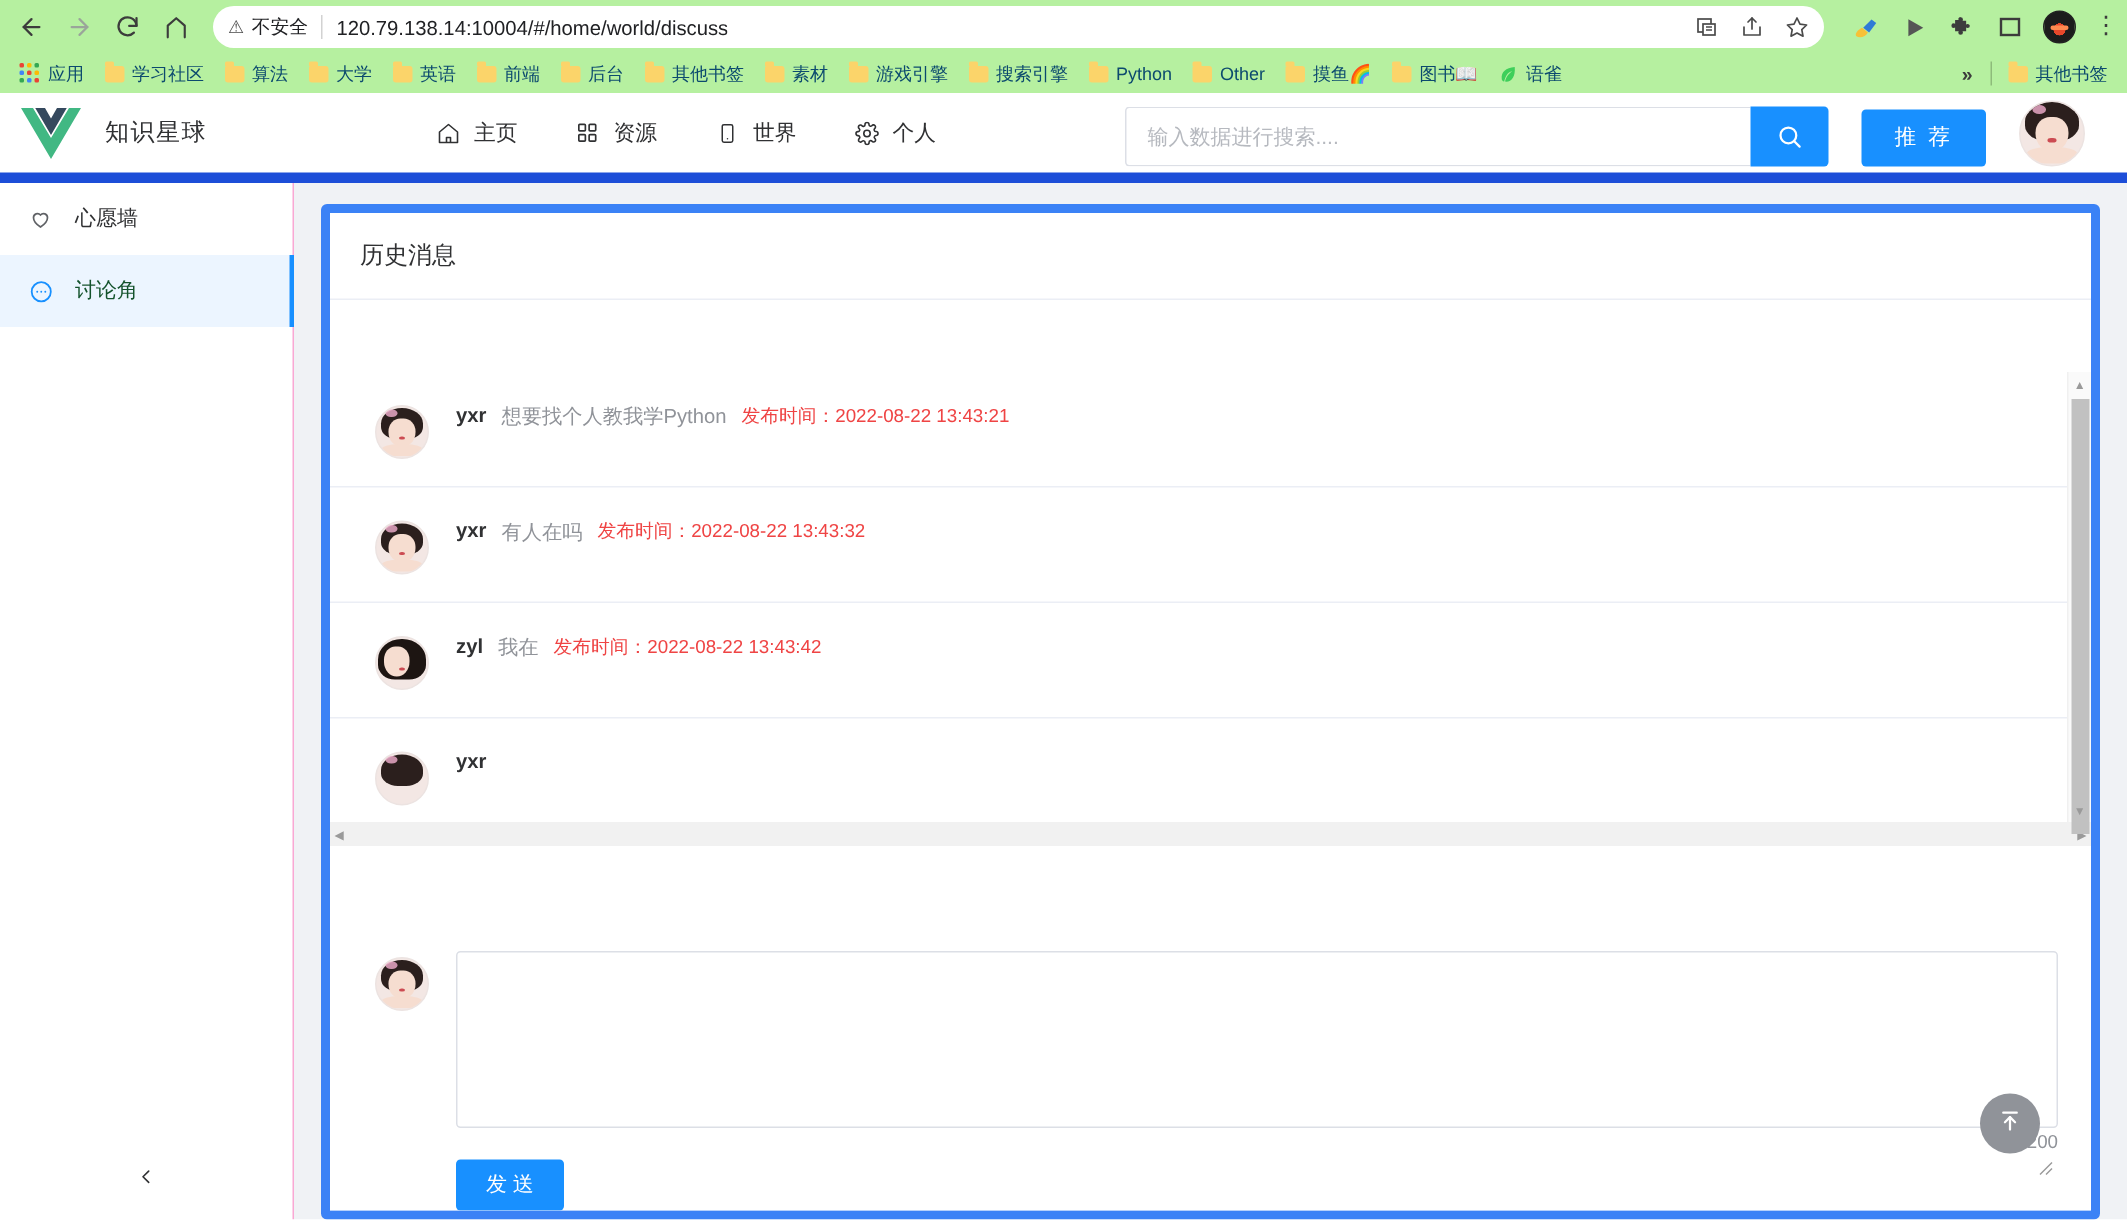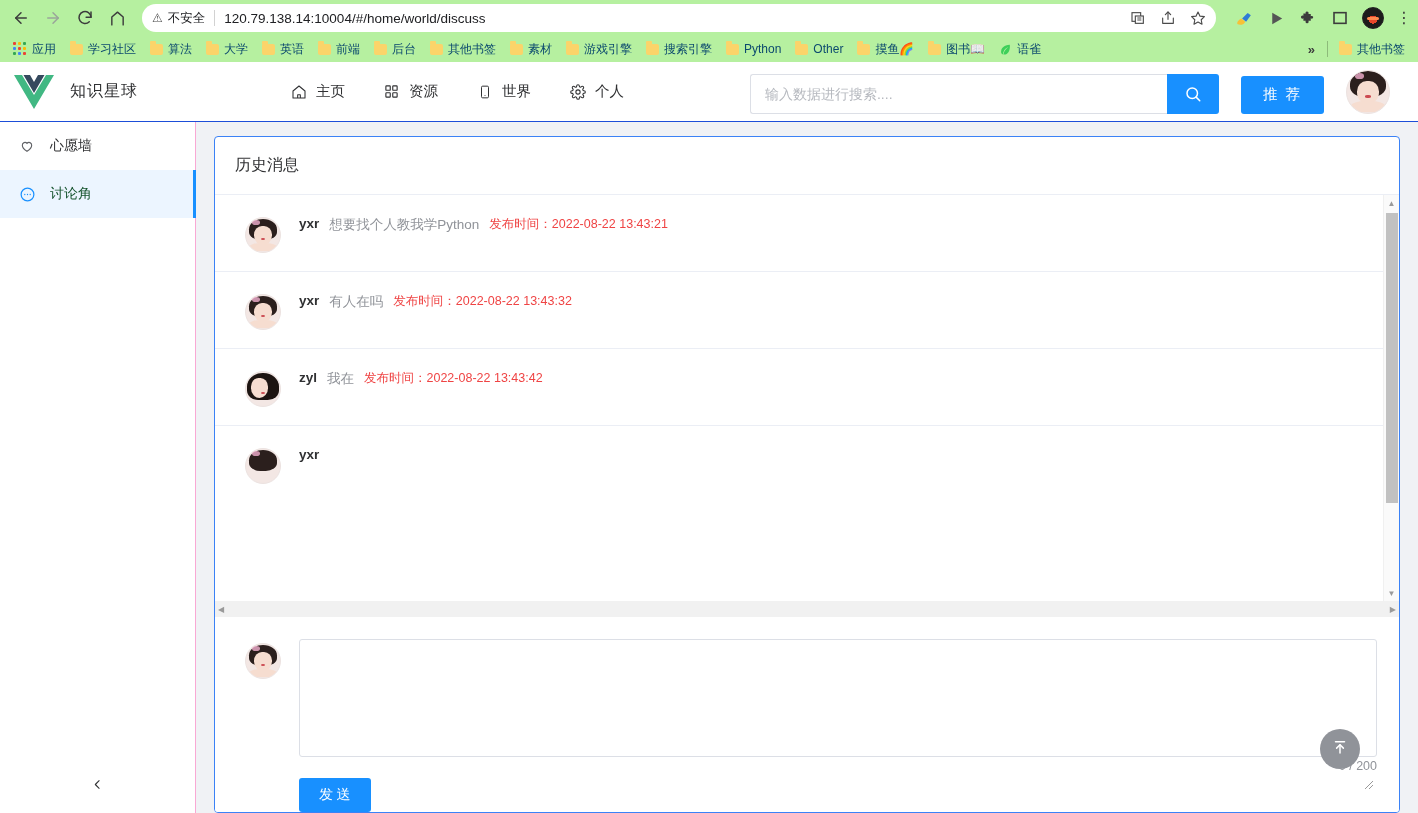--- a/index.html
+++ b/index.html
@@ -79,21 +79,21 @@
   .bm-spacer { margin-left: auto; }
   .chev-more { font-size: 13px; color: #3c3c3c; padding: 0 8px; font-weight: bold; }
   .bm-divider { width: 1px; height: 16px; background: #8dbb7a; margin: 0 4px; flex: none; }
   .leaf-ico { width: 13px; height: 13px; flex: none; }
 
   
   .app { width: 1418px; height: 751px; background: #fff; position: relative; }
 
   .app-header {
     height: 60px; background: #fff; display: flex; align-items: center;
-    border-bottom: 1px solid #1d4ed8; position: relative;
+    border-bottom: 7px solid #1d4ed8; position: relative;
   }
   .brand { display: flex; align-items: center; gap: 16px; padding-left: 14px; width: 290px; flex: none; }
   .vue-logo { width: 40px; height: 36px; flex: none; }
   .brand-title { font-size: 16px; color: #303133; letter-spacing: 1px; }
 
   .main-nav { display: flex; align-items: center; gap: 38px; }
   .nav-item { display: flex; align-items: center; gap: 9px; color: #303133; font-size: 14.5px; }
   .nav-item .nv-ico { width: 17px; height: 17px; display: flex; align-items: center; justify-content: center; color: #303133; }
 
   .header-right { margin-left: auto; display: flex; align-items: flex-end; gap: 22px; padding-right: 28px; }
@@ -158,23 +158,23 @@
     color: #303133; font-size: 14px;
   }
 
   .content { flex: 1; background: #f0f2f5; min-width: 0; position: relative; display: flex; flex-direction: column; }
   .welcome-bar {
     background: #fff; padding: 0 0 16px 18px; font-size: 14.5px; color: #303133;
     height: 46px; display: flex; align-items: flex-start;
   }
 
   .card {
-    background: #fff; margin: 14px 18px 0 18px; border: 1px solid #3b82f6;
+    background: #fff; margin: 14px 18px 0 18px; border: 6px solid #3b82f6;
     border-radius: 4px; flex: 1; display: flex; flex-direction: column;
-    overflow: hidden; min-height: 0;
+    overflow: hidden; min-height: 0; gap: 48px;
   }
   .card-head {
     height: 58px; display: flex; align-items: center; padding: 0 20px;
     border-bottom: 1px solid #ebeef5; font-size: 16px; color: #303133;
   }
 
   .msg-scroll-area { position: relative; flex: 1; min-height: 0; display: flex; flex-direction: column; }
   .msg-list { flex: 1; overflow: hidden; padding-right: 16px; }
   .msg-row {
     display: flex; gap: 18px; padding: 20px 0 18px 30px;
@@ -218,21 +218,21 @@
     color: #606266; outline: none; display: block;
   }
   .composer-ta-grip {
     position: absolute; right: 3px; bottom: 26px; width: 10px; height: 10px;
     pointer-events: none;
   }
   .char-count { text-align: right; font-size: 12.5px; color: #909399; padding-top: 2px; }
   .send-btn {
     margin-top: 5px; background: #1890ff; color: #fff; border: none;
     border-radius: 3px; height: 34px; padding: 0 20px; font-size: 14px;
-    font-family: Liberation Serif, serif; display: block;
+    font-family: Liberation Sans, sans-serif; display: block;
   }
 
   .back-top {
     position: absolute; right: 58px; bottom: 44px; width: 40px; height: 40px;
     border-radius: 50%; background: #909399; display: flex; align-items: center;
     justify-content: center; color: #fff;
   }
 </style>
 </head>
 <body>

